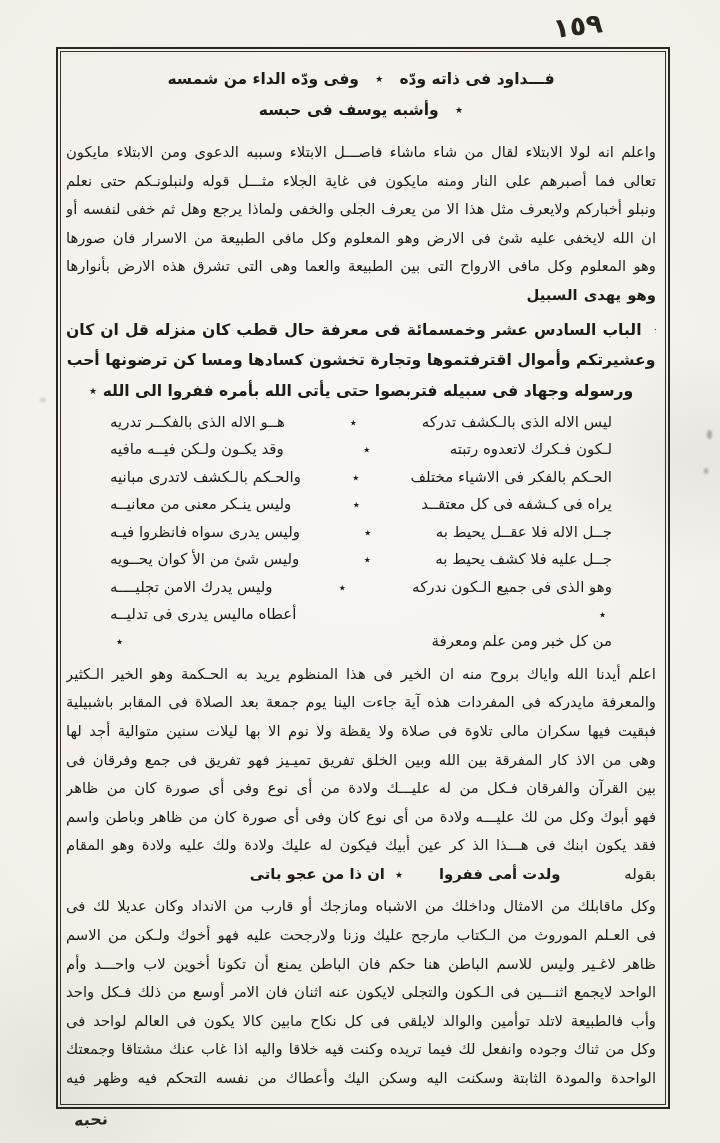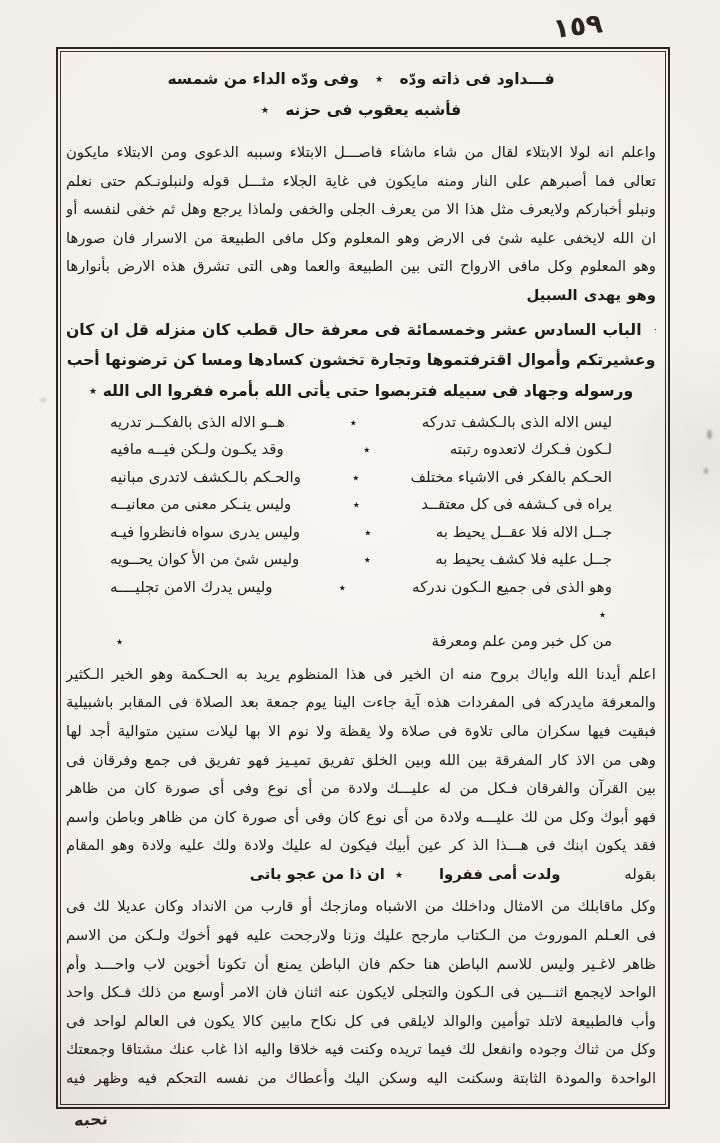--- a/index.html
+++ b/index.html
@@ -102,23 +102,23 @@
 
   <div class="content">
 
     <div class="poem-open">
       <div class="pv">
         <span>فـــداود فى ذاته ودّه</span>
         <span class="sep">٭</span>
         <span>وفى ودّه الداء من شمسه</span>
       </div>
       <div class="pv">
-        <span>فأشبه يعقوب فى حزنه</span>
-
-        <span class="sep">٭</span>
+
+        <span class="sep">٭</span>
+        <span>وأشبه يوسف فى حبسه</span>
       </div>
     </div>
 
     <div class="para">
       <div class="line">واعلم انه لولا الابتلاء لقال من شاء ماشاء فاصـــل الابتلاء وسببه الدعوى ومن الابتلاء مايكون فى غاية الخفاء مثل قوله</div>
       <div class="line">تعالى فما أصبرهم على النار ومنه مايكون فى غاية الجلاء مثـــل قوله ولنبلونـكم حتى نعلم المجاهـــدين منكم والصابرين</div>
       <div class="line">ونبلو أخباركم ولايعرف مثل هذا الا من يعرف الجلى والخفى ولماذا يرجع وهل ثم خفى لنفسه أو هو خفى بالنسبة فانا نعلم</div>
       <div class="line">ان الله لايخفى عليه شئ فى الارض وهو المعلوم وكل مافى الطبيعة من الاسرار فان صورها أرض الارواح ولا فى السماء</div>
       <div class="line">وهو المعلوم وكل مافى الارواح التى بين الطبيعة والعما وهى التى تشرق هذه الارض بأنوارها فاعلم ذلك والله يقول الحق</div>
       <div class="line short">وهو يهدى السبيل</div>
@@ -164,20 +164,21 @@
         <span class="sep">٭</span>
         <span>وليس شئ من الأ كوان يحــويه</span>
       </div>
       <div class="v">
         <span>وهو الذى فى جميع الـكون ندركه</span>
         <span class="sep">٭</span>
         <span>وليس يدرك الامن تجليــــه</span>
       </div>
       <div class="v">
         <span class="sep">٭</span>
+        <span>أعطاه ماليس يدرى فى تدليــه</span>
       </div>
       <div class="v">
         <span>من كل خبر ومن علم ومعرفة</span>
         <span class="sep">٭</span>
       </div>
     </div>
 
     <div class="para" style="margin-top:4px;">
       <div class="line">اعلم أيدنا الله واياك بروح منه ان الخير فى هذا المنظوم يريد به الحـكمة وهو الخير الـكثير والعـلم مايدركه من التركيب</div>
       <div class="line">والمعرفة مايدركه فى المفردات هذه آية جاءت الينا يوم جمعة بعد الصلاة فى المقابر باشبيلية سـنة ست وثمانين وخمسمائة</div>

